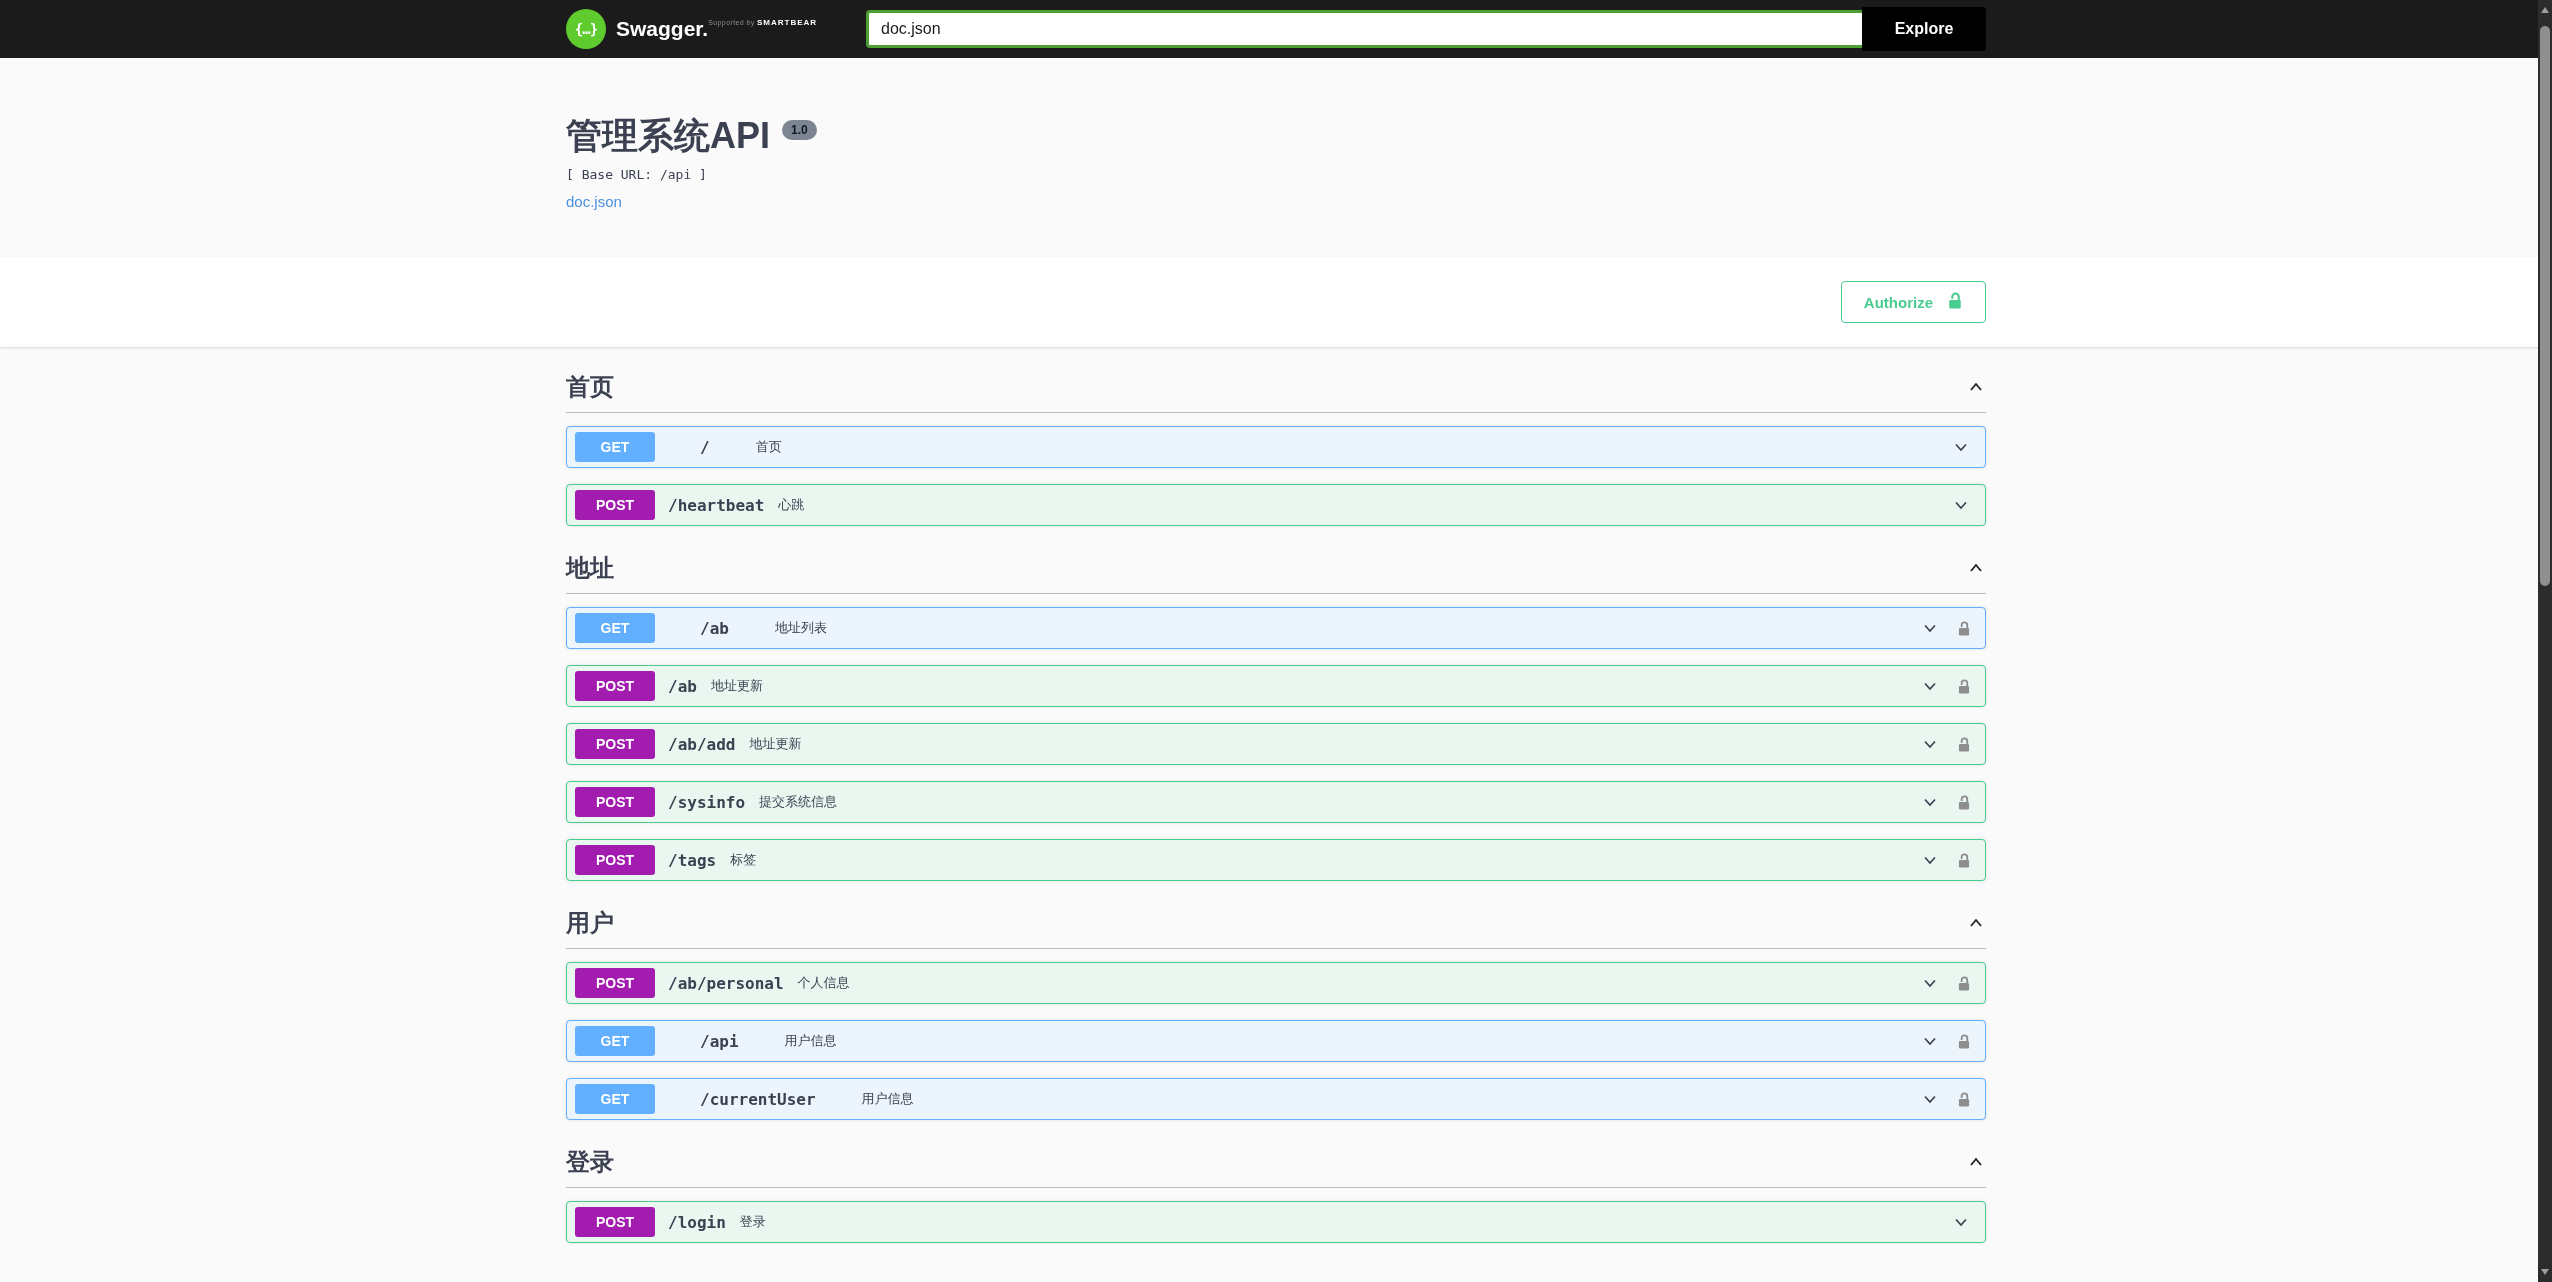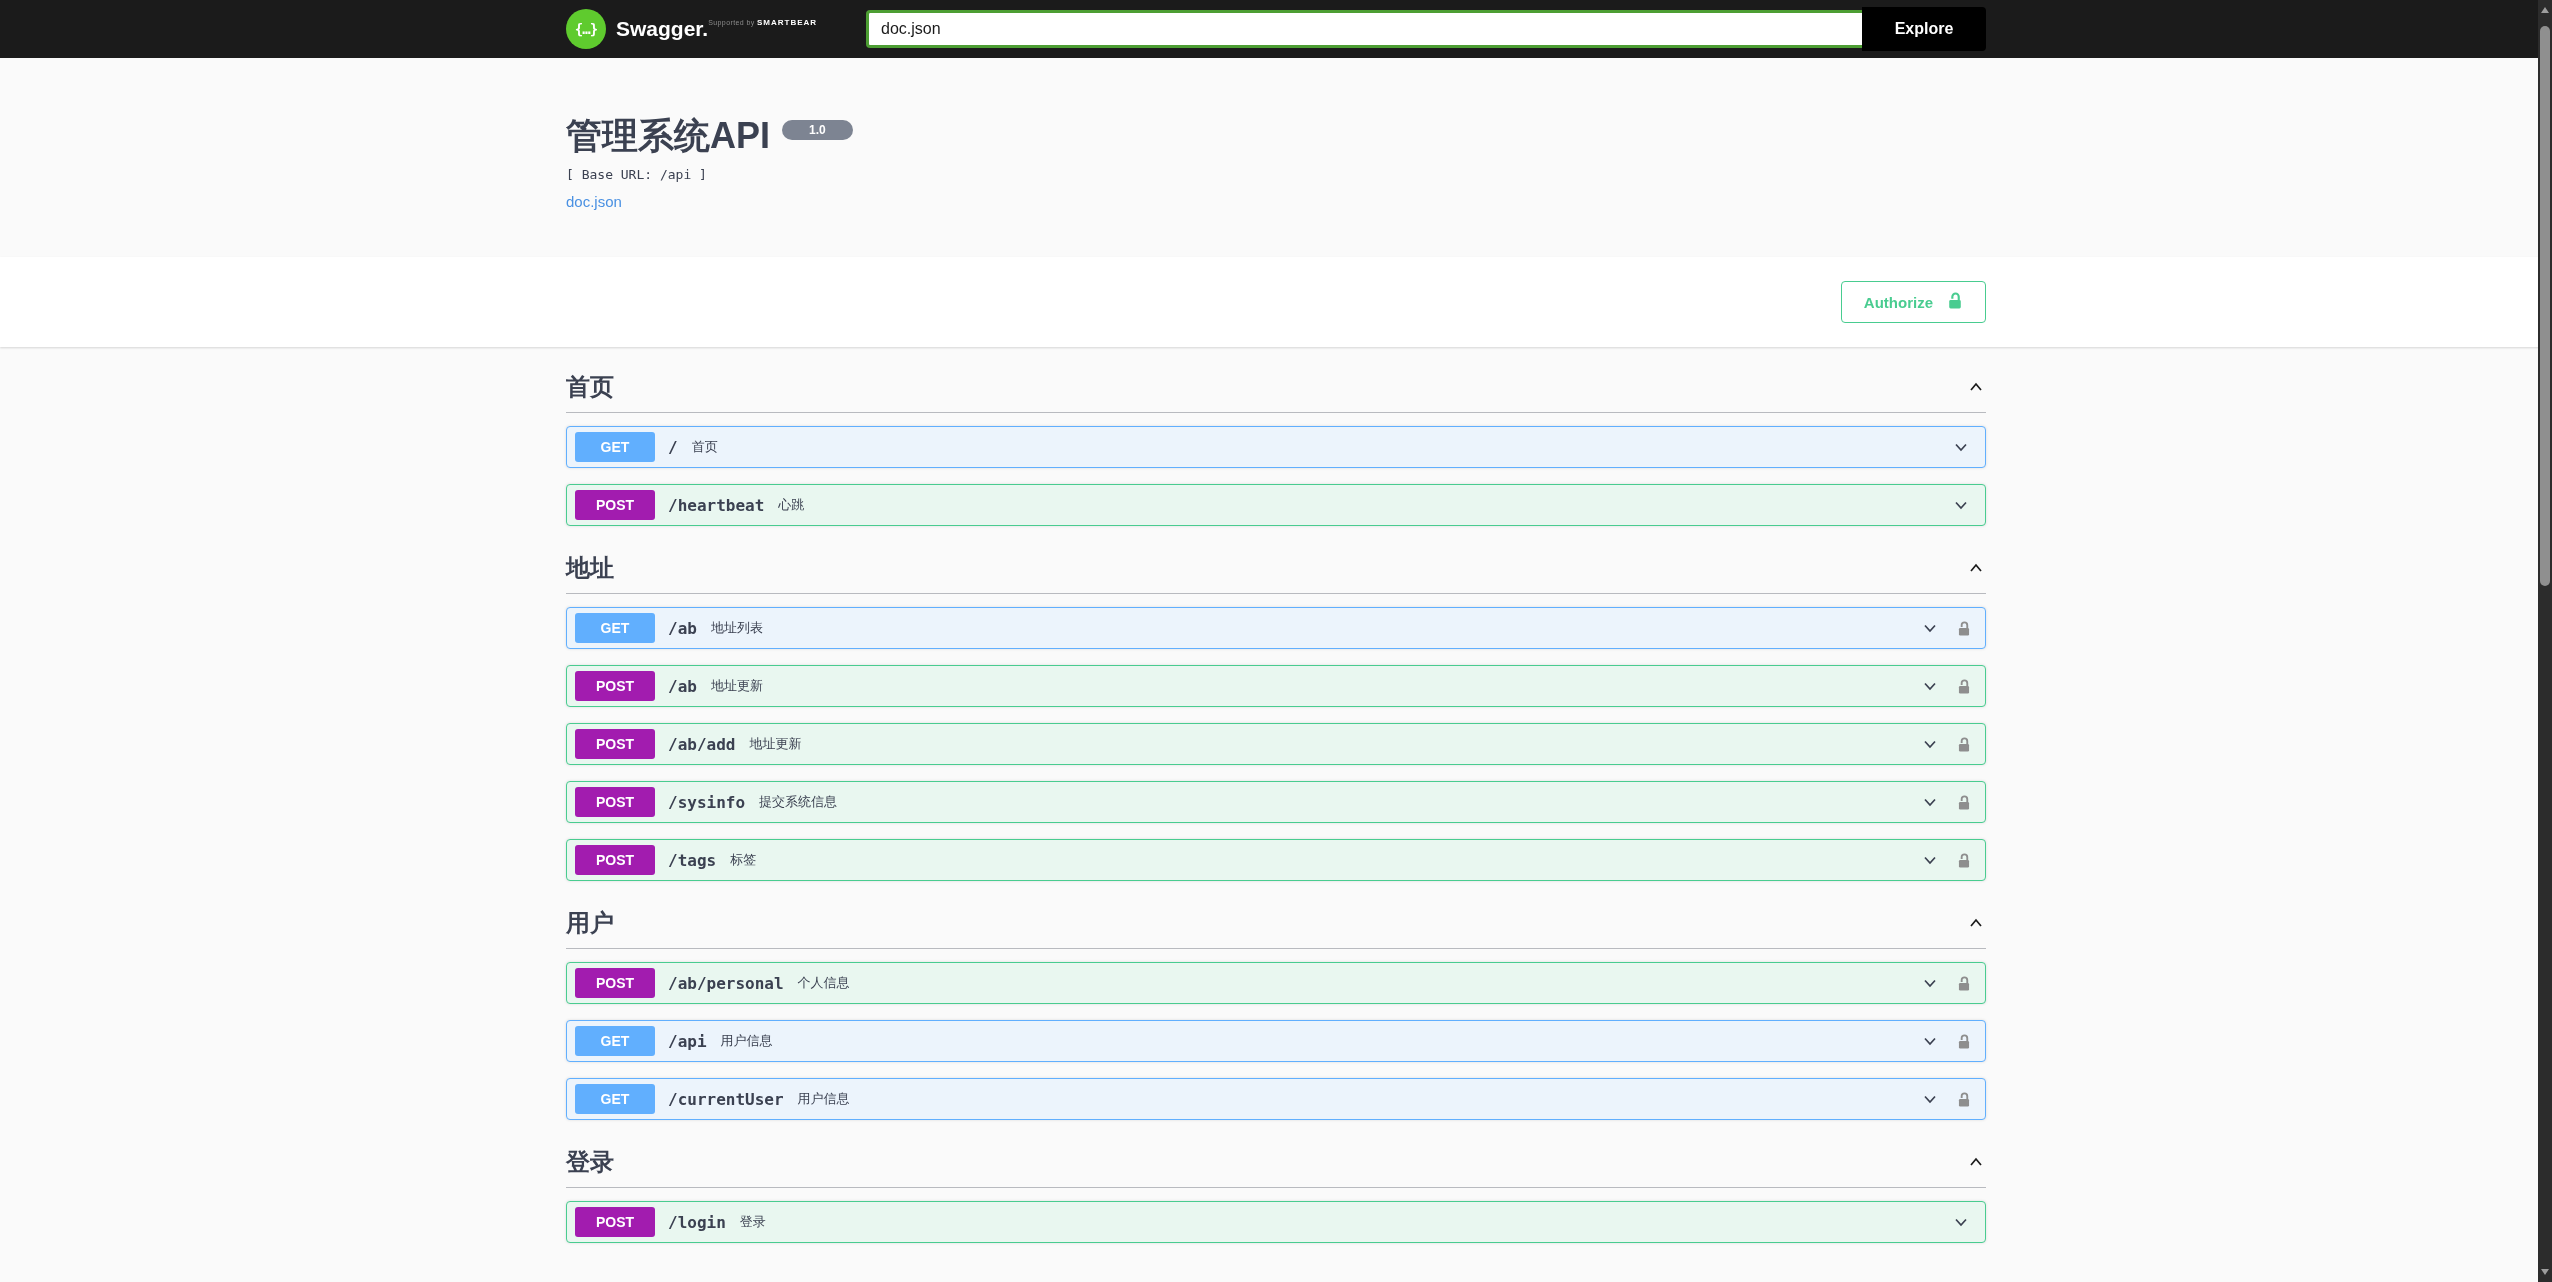--- a/index.html
+++ b/index.html
@@ -38,22 +38,22 @@
   .explore-btn {
     width: 124px; height: 44px; border: none; border-radius: 0 4px 4px 0;
     background: #000000; color: #ffffff; font-size: 16px; font-weight: bold;
     cursor: pointer; font-family: Liberation Sans, sans-serif;
   }
 
   
   .info-section { padding: 54px 0 46px; }
   .api-title { font-size: 36px; font-weight: bold; color: #3b4151; }
   .version-badge {
-    display: inline-block; background: #7d8492; color: #ffffff;
-    font-size: 12px; font-weight: bold; padding: 3px 27px; border-radius: 12px;
+    display: inline-block; background: #7d8492; color: #0f172a;
+    font-size: 12px; font-weight: bold; padding: 3px 9px; border-radius: 12px;
     margin-left: 12px; position: relative; top: -14px;
   }
   .base-url { font-family: "DejaVu Sans Mono", monospace; font-size: 13px; margin-top: 6px; color: #3b4151; }
   .spec-link { display: inline-block; margin-top: 11px; color: #4990e2; font-size: 15px; text-decoration: none; cursor: pointer; }
   .api-description { margin-top: 24px; font-size: 15px; color: #3b4151; }
 
   
   .scheme-container { background: #ffffff; padding: 24px 0; box-shadow: 0 1px 2px 0 rgba(0,0,0,.15); }
   .scheme-wrapper { display: flex; justify-content: flex-end; }
   .authorize-btn {
@@ -70,21 +70,21 @@
     padding: 10px 0 9px; border-bottom: 1px solid rgba(59,65,81,.35);
     margin-bottom: 13px; cursor: pointer;
   }
   .tag-title { font-size: 24px; font-weight: bold; color: #3b4151; }
   .opblock {
     display: flex; align-items: center; height: 42px;
     border: 1px solid; border-radius: 4px; margin-bottom: 16px;
     padding: 0 14px 0 8px; cursor: pointer;
     box-shadow: 0 0 3px rgba(0,0,0,.12);
   }
-  .opblock-get  { border-color: #61affe; background: #ecf4fc; }
+  .opblock-get  { border-color: #61affe; background: #ecf4fc; gap: 32px; }
   .opblock-post { border-color: #49cc90; background: #e9f7f0; }
   .method-badge {
     min-width: 80px; text-align: center; padding: 7px 0;
     border-radius: 3px; color: #ffffff; font-weight: bold; font-size: 14px;
     font-family: "Liberation Sans", sans-serif;
   }
   .opblock-get  .method-badge { background: #61affe; }
   .opblock-post .method-badge { background: #a21caf; }
   .op-path {
     margin-left: 13px; font-family: "DejaVu Sans Mono", monospace;

